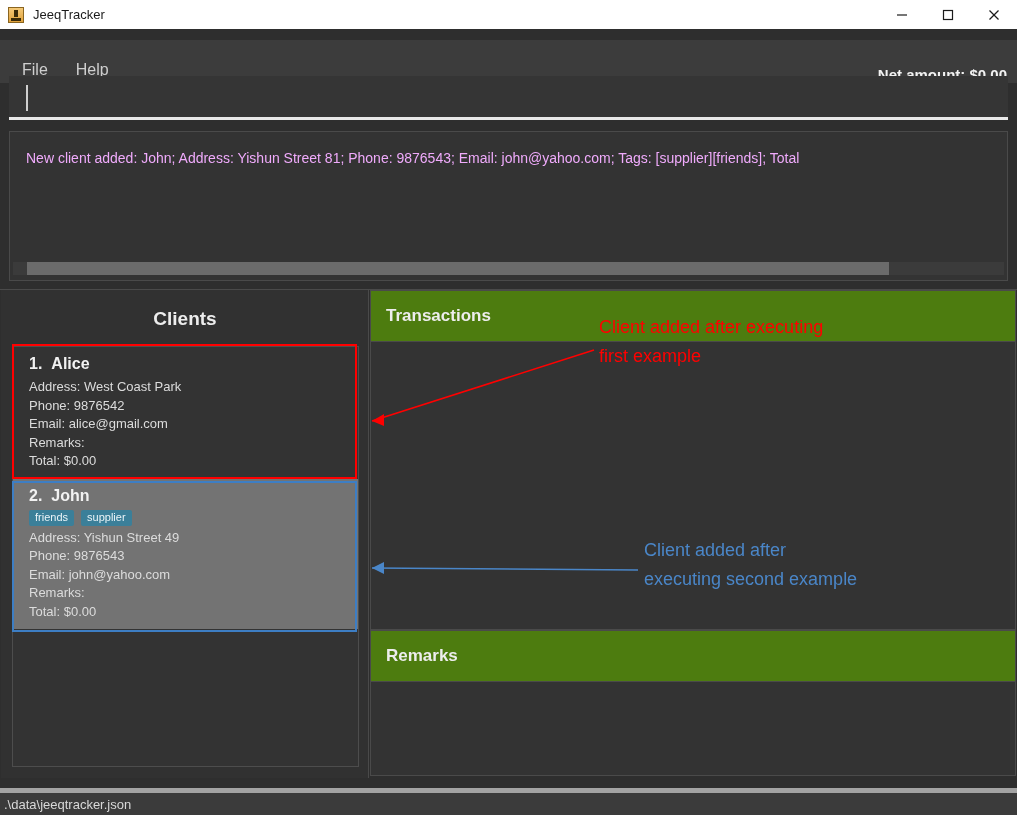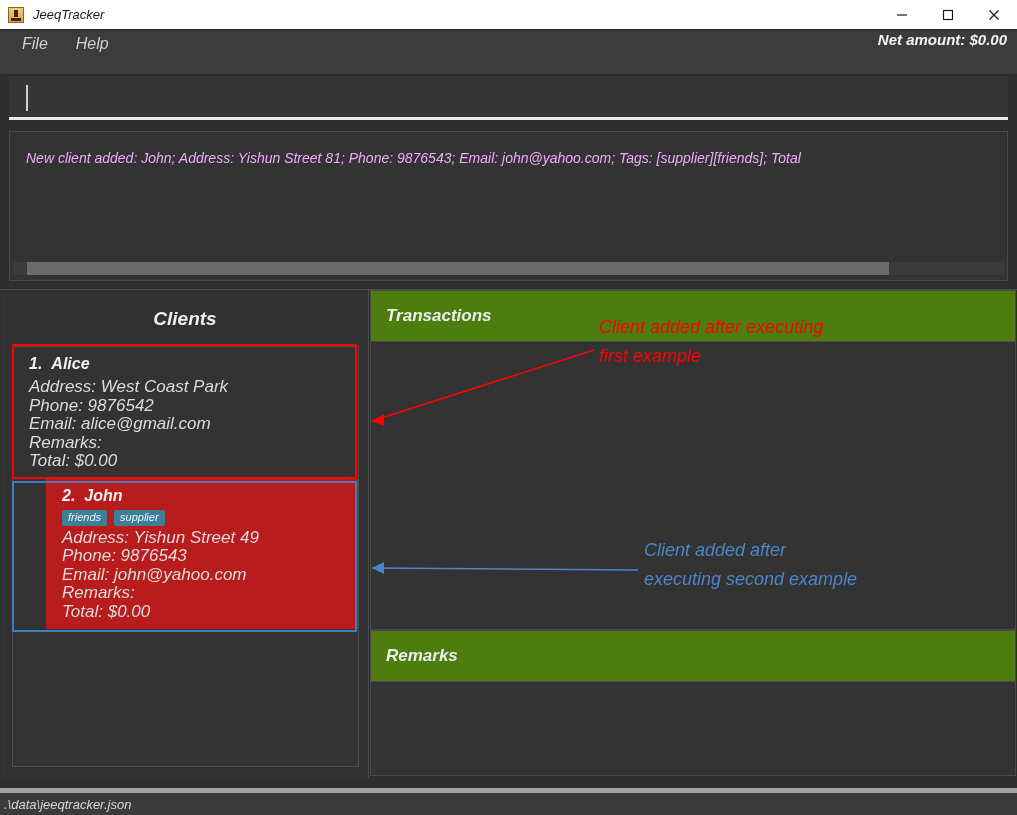--- a/index.html
+++ b/index.html
@@ -6,21 +6,20 @@
   html, body {
     width: 1017px; height: 815px;
     background: #ffffff;
     font-family: "Liberation Sans", sans-serif;
     overflow: hidden;
   }
   #app {
     position: relative;
     width: 1017px; height: 654px;
     background: #2e2e2e;
-    font-style: italic;
   }
 
   
   .titlebar {
     position: absolute; left: 0; top: 0;
     width: 1017px; height: 29px;
     background: #ffffff;
     display: flex; align-items: center;
   }
   .tb-icon {
@@ -54,24 +53,24 @@
   }
   .tb-btn {
     width: 46px; height: 29px;
     display: flex; align-items: center; justify-content: center;
     color: #1b1b1b;
   }
   .tb-btn svg { display: block; }
 
   
   .menubar {
-    position: absolute; left: 0; top: 31px;
+    position: absolute; left: 0; top: 40px;
     width: 1017px; height: 43px;
     background: #3c3c3c;
-    display: flex; align-items: flex-start;
+    display: flex; align-items: flex-end;
   }
   .menu-item {
     font-size: 16px;
     color: #cfcfcf;
     padding: 4px 10px;
     margin-left: 8px;
   }
   .menu-item:first-of-type { margin-left: 12px; }
   .net-amount {
     margin-left: auto;
@@ -151,38 +150,38 @@
     width: 347px; height: 421px;
     background: #333333;
     border: 1px solid #4d4d4d;
     overflow: hidden;
   }
   .client-card {
     position: relative;
     padding: 8px 0 8px 16px;
     background: #333333;
   }
-  .client-card.selected { background: #b91c1c; margin-left: 33px; }
+  .client-card.selected { background: #737373; }
   .client-name {
     font-size: 16px; font-weight: bold;
     color: #f2f2f2;
     margin-bottom: 5px;
   }
   .client-name .idx { margin-right: 9px; }
   .tags { margin: 0 0 3px 0; display: flex; gap: 7px; }
   .tag {
     font-size: 11px;
     color: #eaf4f8;
     background: #3b7f99;
     padding: 2px 6px 3px 6px;
     border-radius: 2px;
     line-height: 1;
   }
   .client-line {
-    font-size: 17px;
+    font-size: 13px;
     color: #dcdcdc;
     line-height: 18.5px;
   }
 
   
   .right-col {
     position: absolute; left: 370px; top: 1px;
     width: 646px; height: 488px;
   }
   .panel-header {

